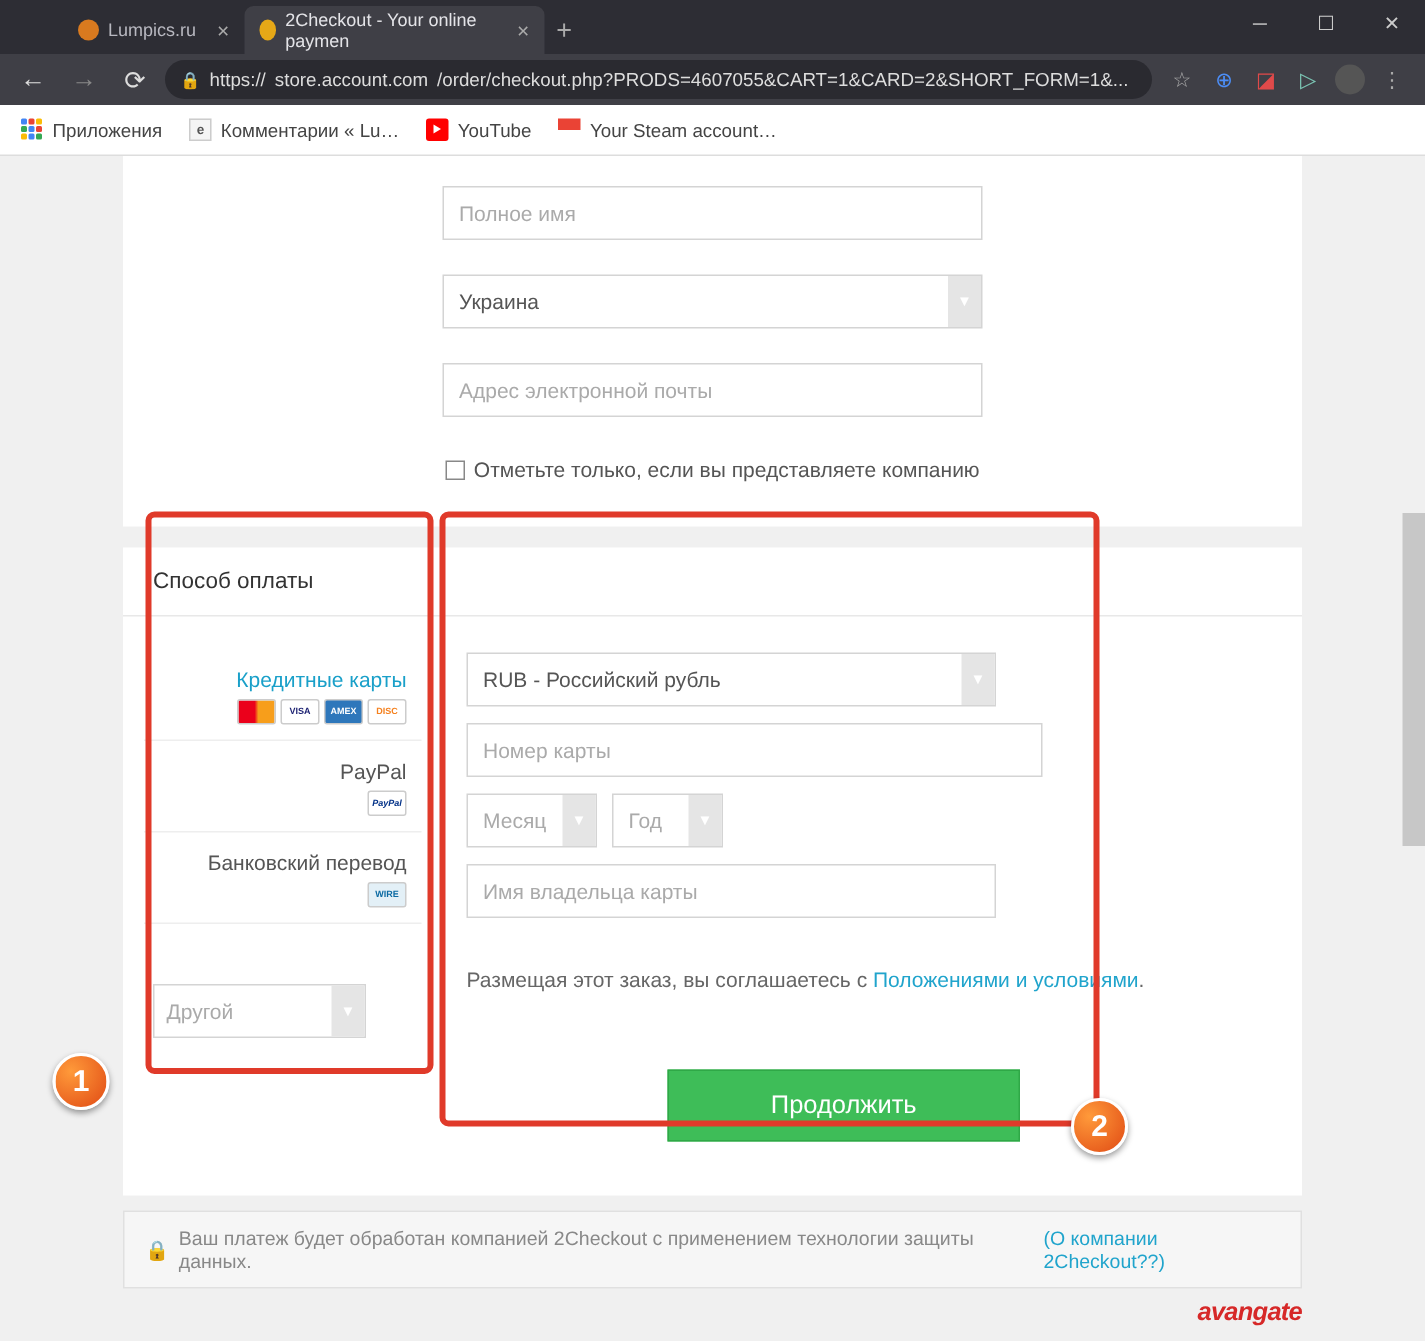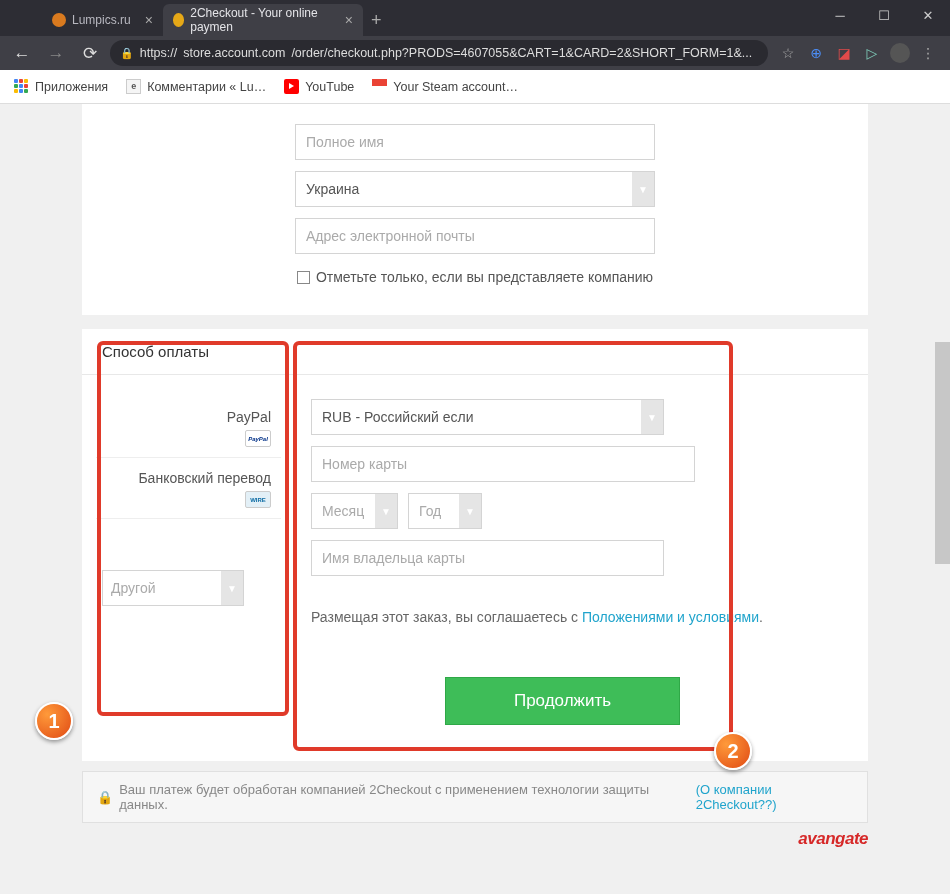--- a/index.html
+++ b/index.html
@@ -32,41 +32,41 @@
 .apps-icon i:nth-child(2){background:#ea4335}.apps-icon i:nth-child(3){background:#fbbc05}
 .apps-icon i:nth-child(4){background:#34a853}.apps-icon i:nth-child(6){background:#ea4335}
 .apps-icon i:nth-child(7){background:#fbbc05}.apps-icon i:nth-child(9){background:#34a853}
 .yt-icon{background:#f00;border-radius:2px;position:relative}
 .yt-icon:after{content:"";position:absolute;left:5px;top:4px;border-left:5px solid #fff;border-top:3.5px solid transparent;border-bottom:3.5px solid transparent}
 .gm-icon{background:linear-gradient(#ea4335 50%,#fff 50%)}
 .e-icon{background:#f5f5f5;border:1px solid #ccc;color:#555;font-size:9px;text-align:center;line-height:13px;font-weight:bold}
 .page-wrap{background:#f0f0f0;height:calc(100% - 104px);overflow:auto;position:relative}
 .content{background:#f0f0f0;padding:0 20px 20px;position:relative}
 .white-block{background:#fff;margin:0 62px;padding-bottom:20px}
-.form-section{display:flex;flex-direction:column;align-items:center;gap:11px;padding:20px 0 10px}
+.form-section{display:flex;flex-direction:column;align-items:center;gap:23px;padding:20px 0 10px}
 .field{width:360px;height:36px;border:1px solid #d4d4d4;font-size:14px;padding:0 10px;position:relative;display:flex;align-items:center;color:#555}
 .field.placeholder{color:#aaa}
 .dropdown-caret{position:absolute;right:0;top:0;width:22px;height:34px;background:#e5e5e5;display:flex;align-items:center;justify-content:center;color:#fff;font-size:10px}
 .checkbox-row{display:flex;align-items:center;gap:6px;font-size:14px;color:#555;margin-top:4px}
 .chk{width:13px;height:13px;border:1px solid #888;background:#fff}
 .section-header{padding:14px 20px;font-size:15px;color:#333;border-bottom:1px solid #e8e8e8}
 .pay-body{display:flex;padding:14px;gap:0;position:relative}
 .pay-methods{width:185px;position:relative;padding:8px 0}
 .pm-item{padding:12px 10px 10px;text-align:right;border-bottom:1px solid #eee}
 .pm-item .pm-label{font-size:14px;color:#555;display:block;margin-bottom:5px}
 .pm-item.active .pm-label{color:#1aa0c9}
 .pm-icons{display:flex;justify-content:flex-end;gap:3px}
 .cc-chip{width:26px;height:17px;border:1px solid #ccc;border-radius:2px;font-size:6px;display:flex;align-items:center;justify-content:center;font-weight:bold}
 .cc-mc{background:linear-gradient(90deg,#eb001b 45%,#f79e1b 55%);color:transparent}
 .cc-visa{color:#1a1f71}
 .cc-ae{background:#2e77bb;color:#fff}
 .cc-disc{color:#f58220}
 .cc-pp{color:#003087;font-style:italic}
 .cc-wire{background:#e3f0f7;color:#0b6aa3}
-.pm-other{margin-top:51px;padding:0 6px}
+.pm-other{margin-top:40px;padding:0 6px}
 .other-sel{width:142px;height:36px;border:1px solid #d4d4d4;display:flex;align-items:center;padding:0 8px;color:#aaa;font-size:14px;position:relative}
 .pay-form{flex:1;padding:10px 40px 10px 30px;display:flex;flex-direction:column;gap:11px}
 .pf-row{display:flex;gap:10px}
 .curr-sel{width:353px;position:relative}
 .short-sel{width:87px;position:relative}
 .cvv{width:130px}
 .info-icon{width:18px;height:18px;border-radius:50%;background:#bbb;color:#fff;font-size:11px;display:flex;align-items:center;justify-content:center;margin-left:8px}
 .agree-text{text-align:left;font-size:14px;color:#666;margin-top:20px;line-height:1.5}
 .agree-text a{color:#20a4cc;text-decoration:none}
 .continue-btn{width:235px;height:48px;background:#3ebd58;color:#fff;border:1px solid #2fa847;font-size:17px;display:flex;align-items:center;justify-content:center;margin:38px auto 10px;cursor:pointer}
@@ -174,20 +174,29 @@
           <span>Отметьте только, если вы представляете компанию</span>
         </div>
       </div>
     </div>
 
     <div class="white-block" style="margin-top:14px;padding-bottom:2px">
       <div class="section-header">Способ оплаты</div>
       <div class="pay-body">
 
         <div class="pay-methods">
+          <div class="pm-item active">
+            <span class="pm-label">Кредитные карты</span>
+            <div class="pm-icons">
+              <span class="cc-chip cc-mc"></span>
+              <span class="cc-chip cc-visa">VISA</span>
+              <span class="cc-chip cc-ae">AMEX</span>
+              <span class="cc-chip cc-disc">DISC</span>
+            </div>
+          </div>
           <div class="pm-item">
             <span class="pm-label">PayPal</span>
             <div class="pm-icons">
                 <span class="cc-chip cc-pp">PayPal</span>
               </div>
           </div>
           <div class="pm-item">
             <span class="pm-label">Банковский перевод</span>
             <div class="pm-icons">
                 <span class="cc-chip cc-wire">WIRE</span>
@@ -196,21 +205,21 @@
           <div class="pm-other">
             <div class="other-sel">
               <span>Другой</span>
               <span class="dropdown-caret">▼</span>
             </div>
           </div>
         </div>
 
         <div class="pay-form">
           <div class="field curr-sel">
-            <span>RUB - Российский если</span>
+            <span>RUB - Российский рубль</span>
             <span class="dropdown-caret">▼</span>
           </div>
           <div class="field placeholder" style="width:384px">
             <span>Номер карты</span>
           </div>
           <div class="pf-row">
             <div class="field placeholder short-sel">
               <span>Месяц</span>
               <span class="dropdown-caret">▼</span>
             </div>

